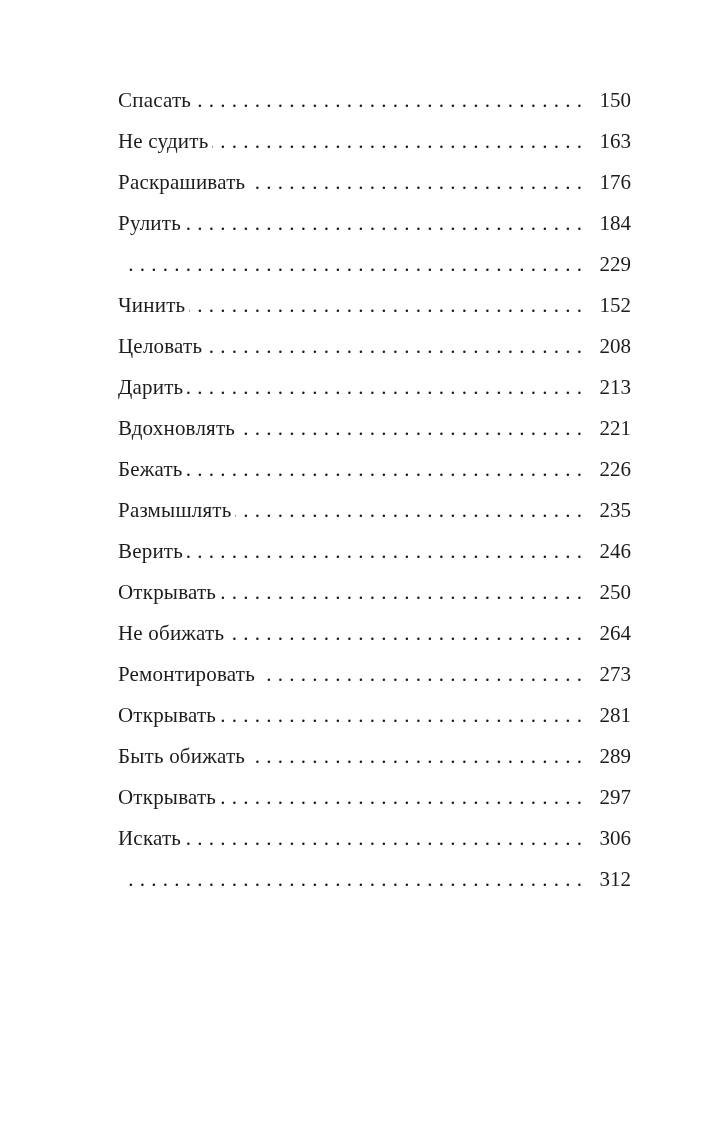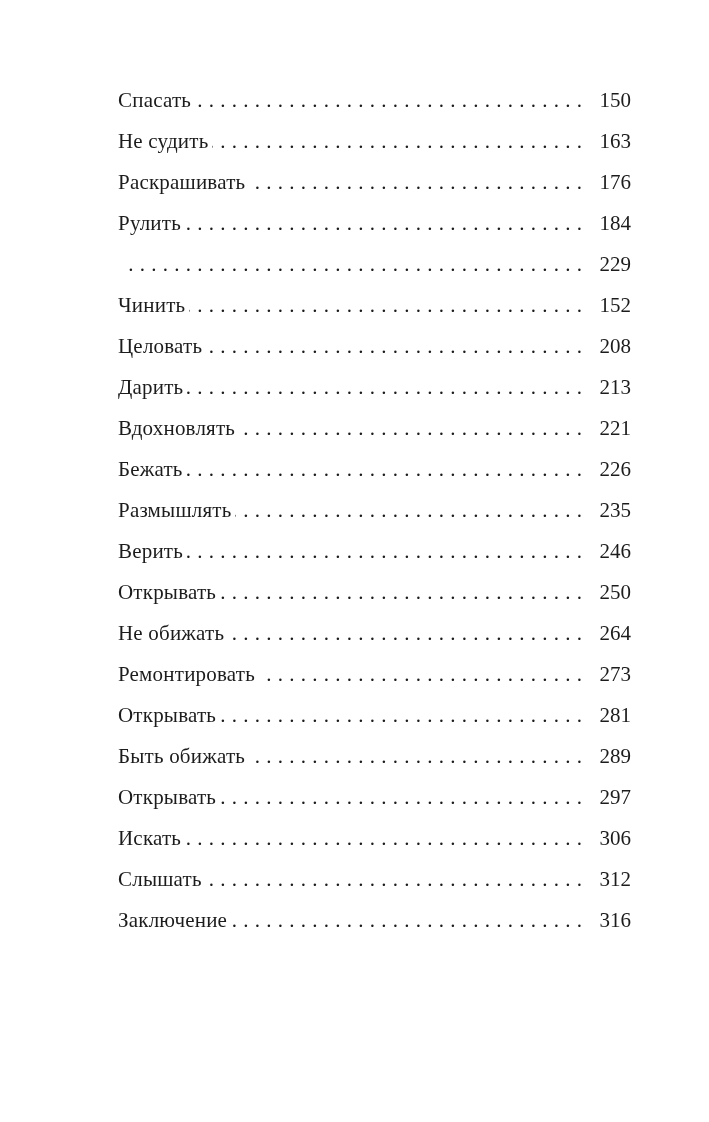--- a/index.html
+++ b/index.html
@@ -166,24 +166,18 @@
     <span class="toc-pagenum">297</span>
   </div>
 
   <div class="toc-row">
     <span class="toc-title">Искать</span>
     <span class="toc-leader"></span>
     <span class="toc-pagenum">306</span>
   </div>
 
   <div class="toc-row">
-    <span class="toc-title">Слышать</span>
     <span class="toc-leader"></span>
     <span class="toc-pagenum">312</span>
   </div>
 
-  <div class="toc-row">
-    <span class="toc-title">Заключение</span>
-    <span class="toc-leader"></span>
-    <span class="toc-pagenum">316</span>
-  </div>
 </div>
 </div>
 
 </body></html>

